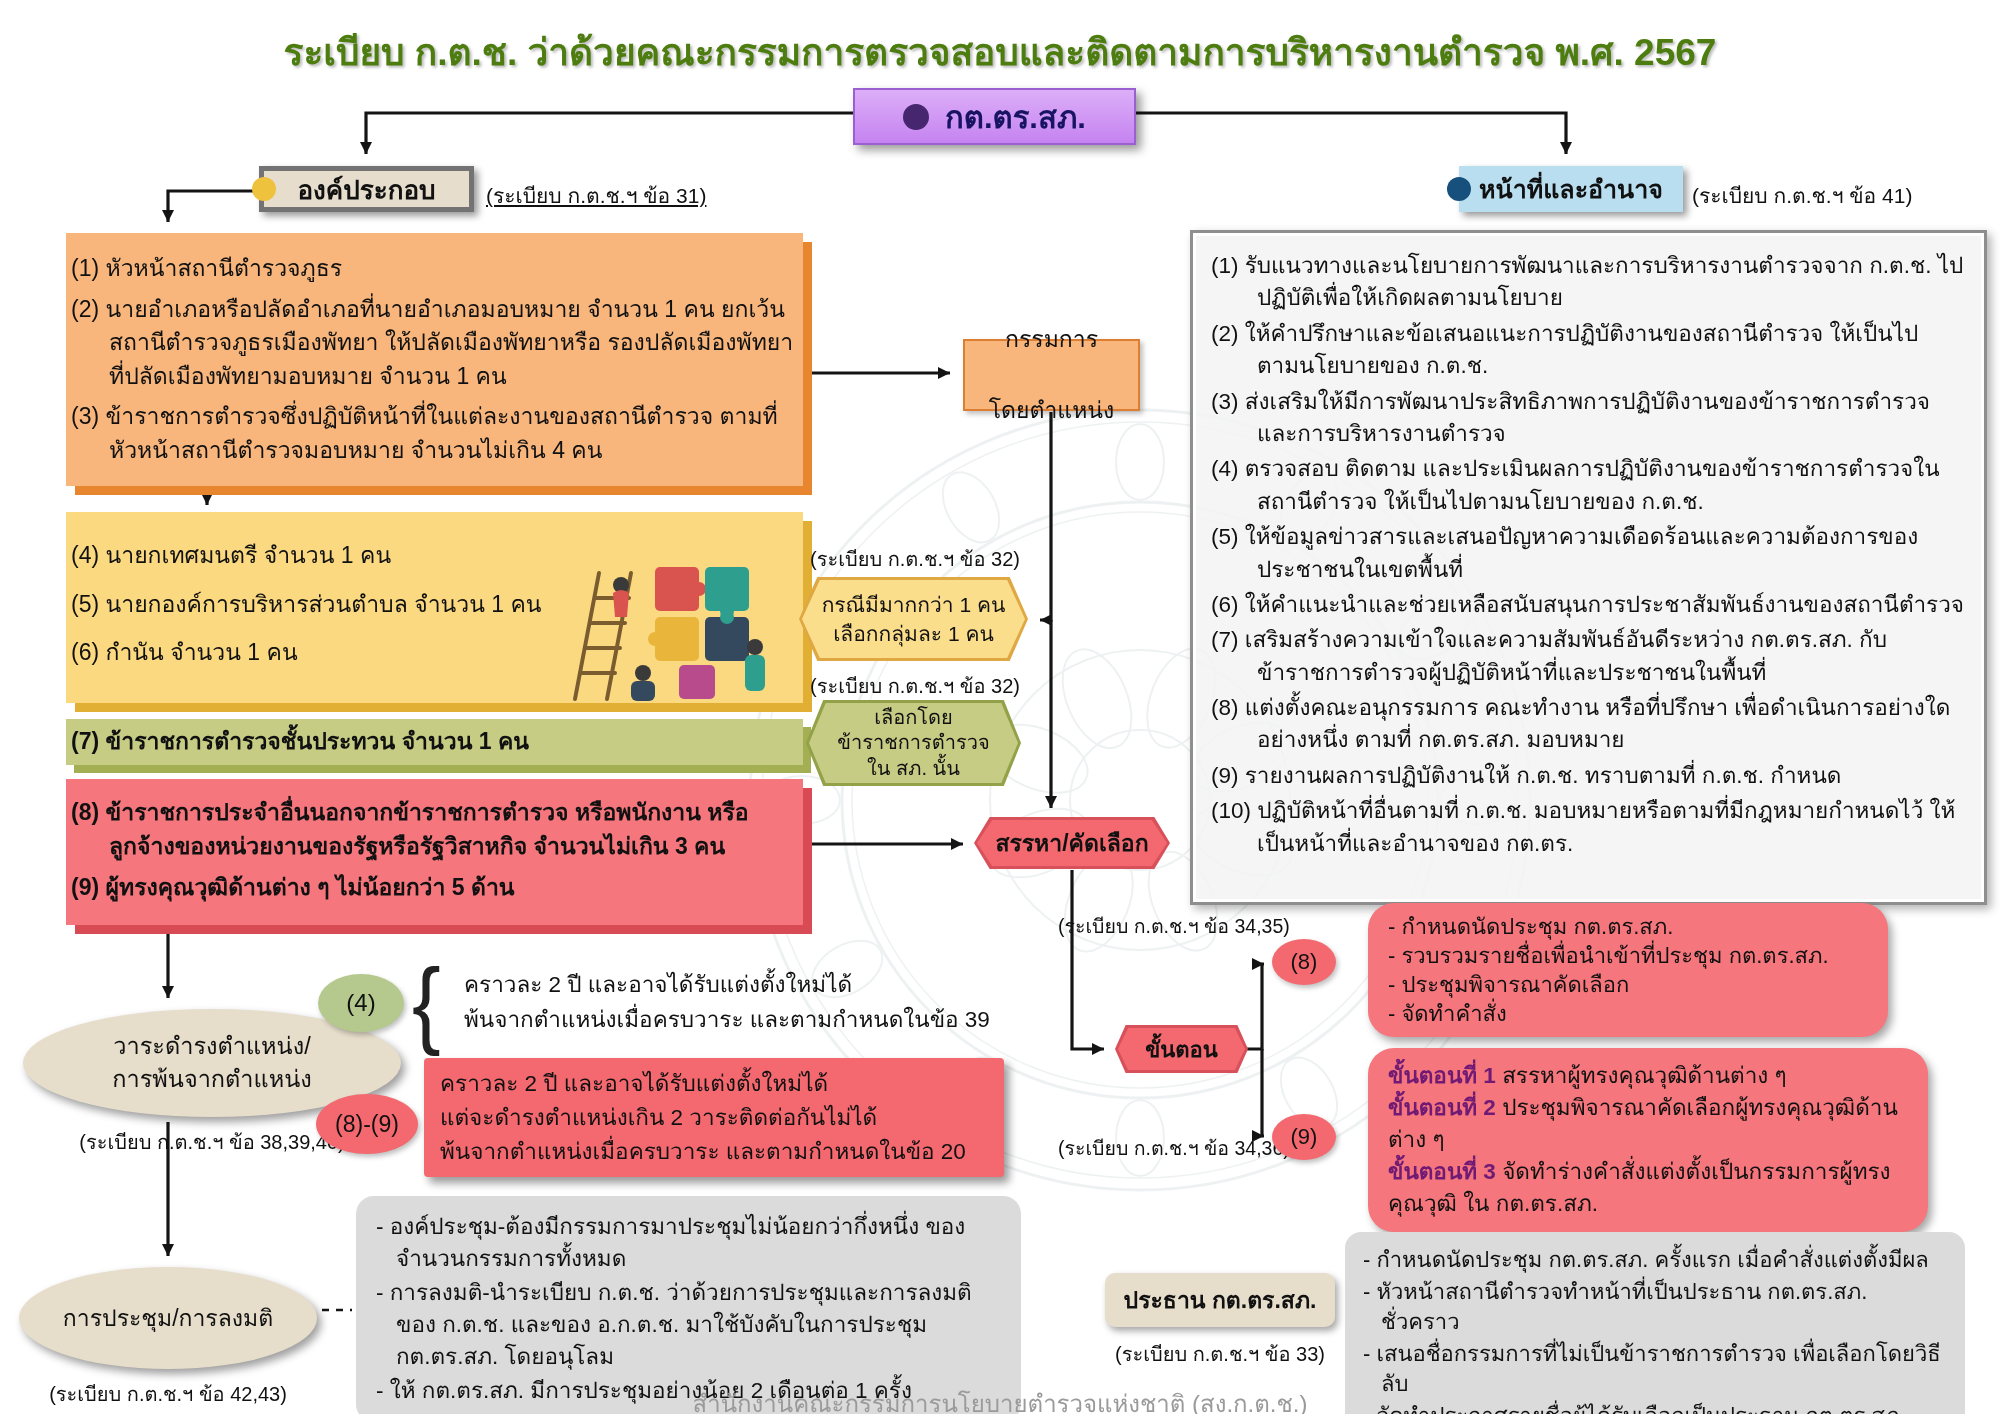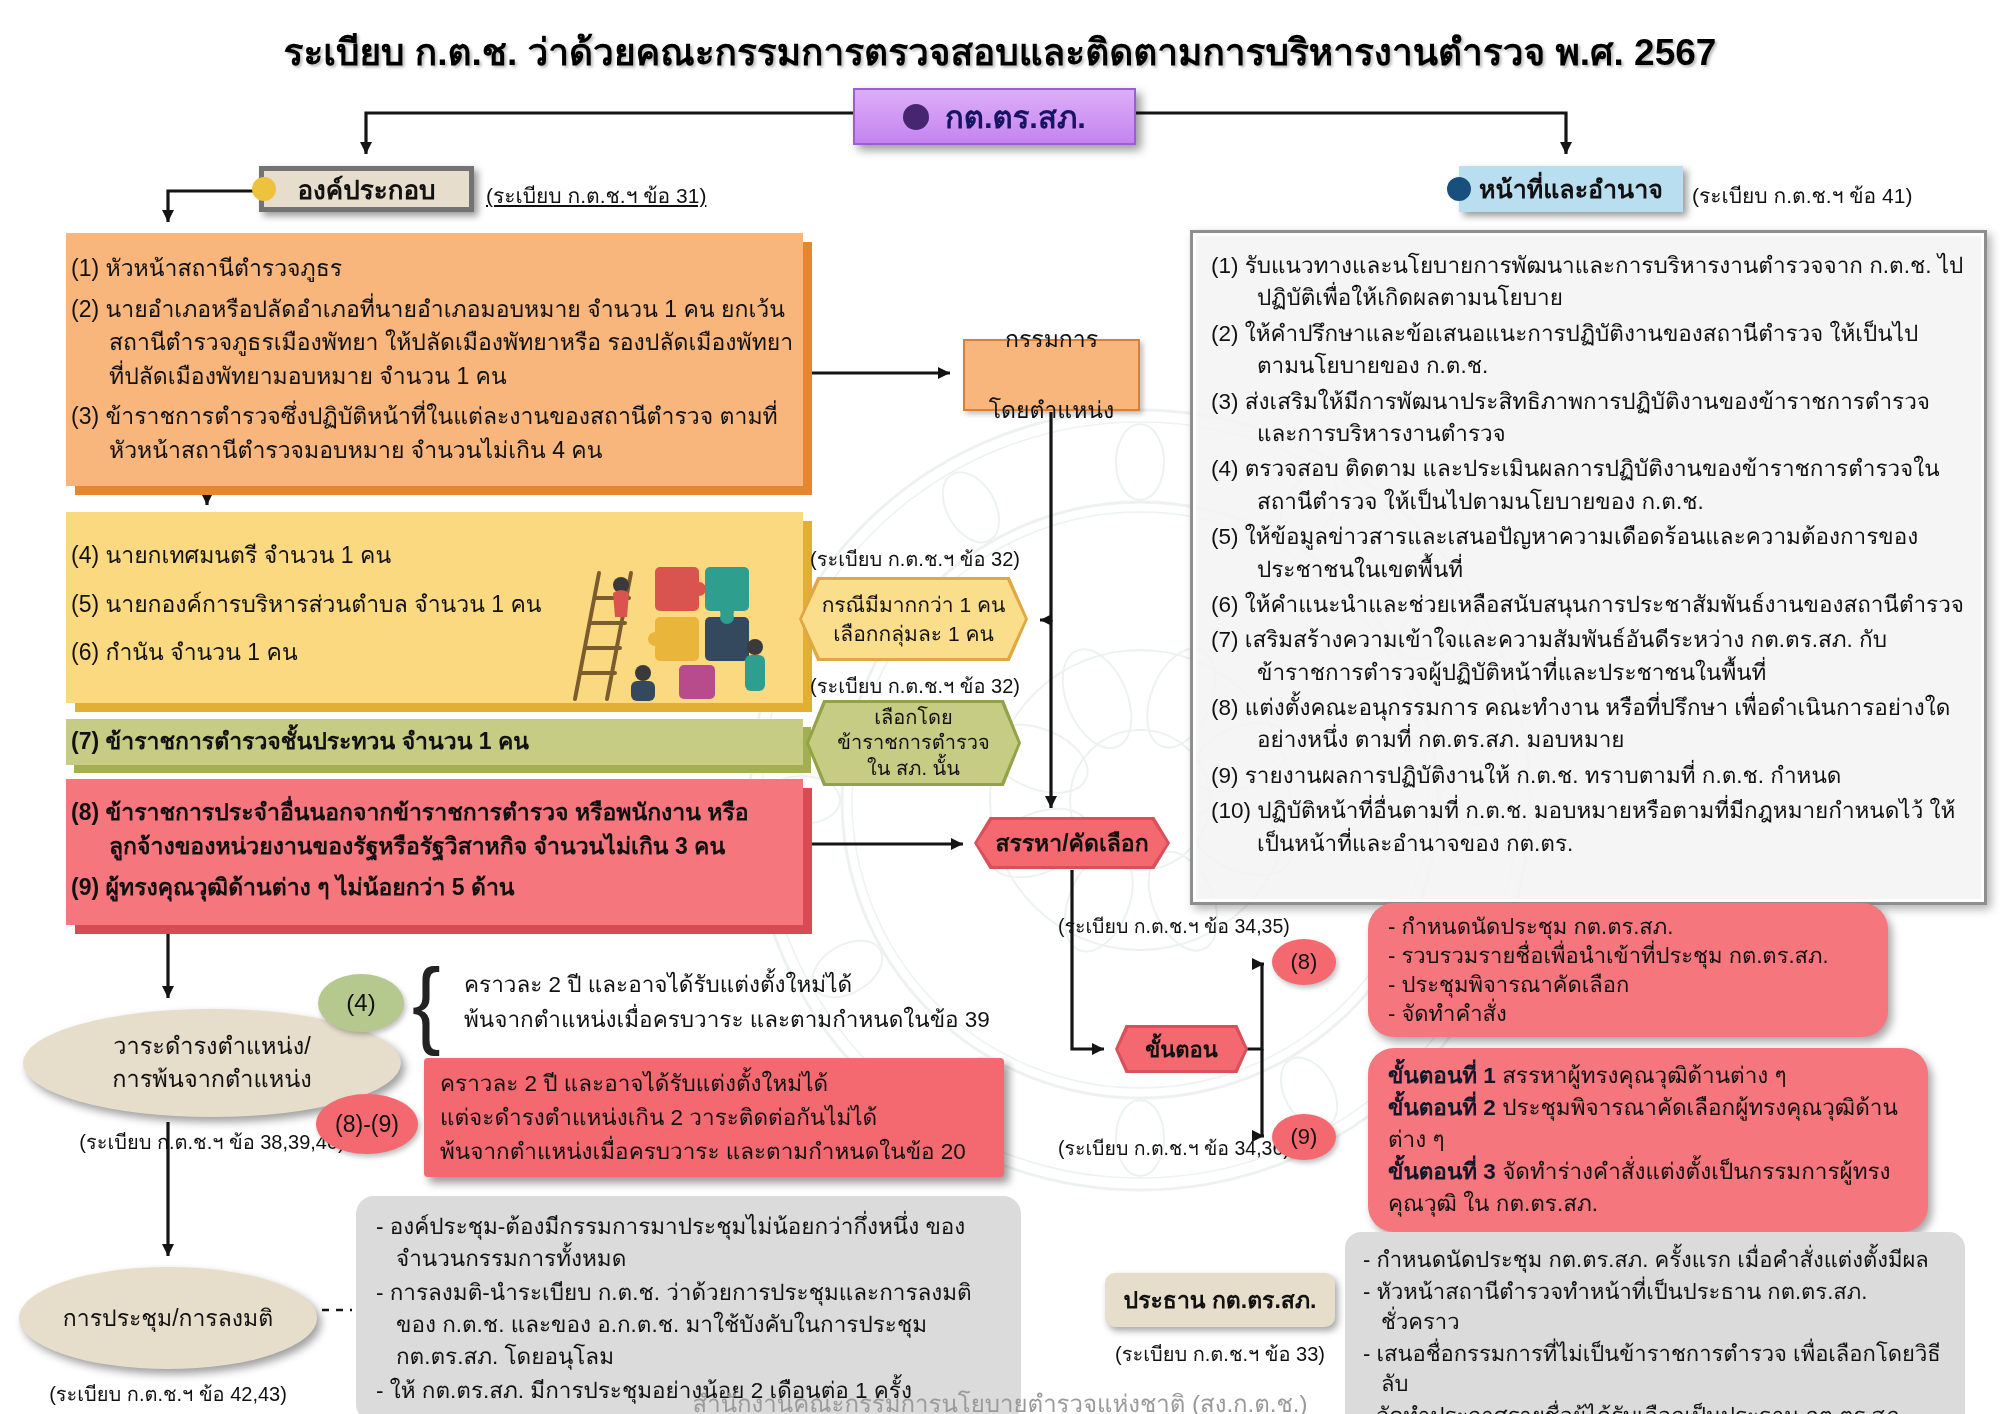--- a/index.html
+++ b/index.html
@@ -4,21 +4,21 @@
 <style>
   html,body{margin:0;padding:0;background:#ffffff;}
   body{width:2000px;height:1414px;position:relative;font-family:"Liberation Sans","DejaVu Sans",sans-serif;color:#111;}
   #canvas{position:relative;width:2000px;height:1414px;overflow:hidden;background:#fff;}
   .layer{position:absolute;left:0;top:0;width:2000px;height:1414px;}
   #watermark{z-index:0;}
   #connectors{z-index:1;}
   .node{position:absolute;z-index:2;box-sizing:border-box;}
 
   #title{position:absolute;z-index:2;left:0;top:22px;width:2000px;margin:0;text-align:center;
-         font-size:37px;font-weight:700;color:#000000;text-shadow:2px 2px 3px rgba(0,0,0,.28);}
+         font-size:37px;font-weight:700;color:#4d7c0f;text-shadow:2px 2px 3px rgba(0,0,0,.28);}
 
   #central{left:853px;top:88px;width:283px;height:57px;display:flex;align-items:center;justify-content:center;gap:16px;
            background:linear-gradient(180deg,#dcaef8 0%,#c583f0 100%);border:2px solid #9a5fd0;
            box-shadow:5px 5px 9px rgba(0,0,0,.4);font-size:31px;font-weight:700;color:#181463;}
   .cdot{width:26px;height:26px;border-radius:50%;background:#46266e;flex:0 0 auto;}
 
   .headbox{display:flex;align-items:center;justify-content:center;font-weight:700;box-shadow:4px 4px 7px rgba(0,0,0,.4);}
   #comp-head{left:259px;top:166px;width:215px;height:46px;background:#E6DDCC;border:5px solid #737373;font-size:26px;}
   #duty-head{left:1459px;top:166px;width:224px;height:46px;background:#B9DEF0;font-size:25px;}
   .hdot{position:absolute;left:-12px;top:50%;transform:translateY(-50%);width:24px;height:24px;border-radius:50%;}
@@ -83,21 +83,21 @@
   #ref3436{left:1058px;top:1133px;width:204px;text-align:center;font-size:19.5px;white-space:nowrap;}
   .pbadge{border-radius:50%;background:#F3696F;display:flex;align-items:center;justify-content:center;
           font-size:22px;box-shadow:2px 3px 5px rgba(0,0,0,.25);}
   #badge8{left:1272px;top:939px;width:64px;height:46px;}
   #badge9{left:1272px;top:1114px;width:64px;height:46px;}
   .rbox{background:#F5767C;border-radius:26px;box-shadow:4px 5px 9px rgba(0,0,0,.35);}
   #box8{left:1368px;top:903px;width:520px;min-height:116px;padding:9px 20px;}
   .b8item{font-size:22px;line-height:1.32;}
   #box9{left:1368px;top:1048px;width:560px;min-height:176px;padding:12px 20px;}
   .step{font-size:22.5px;line-height:1.42;word-break:break-word;}
-  .step .lead{color:#0f172a;font-weight:700;}
+  .step .lead{color:#701a75;font-weight:700;}
 
   #chairBox{left:1105px;top:1273px;width:230px;height:54px;background:#E6DDCB;border-radius:10px;
             box-shadow:3px 4px 7px rgba(0,0,0,.35);display:flex;align-items:center;justify-content:center;
             font-size:23px;font-weight:700;}
   #chairRef{left:1105px;top:1338px;width:230px;text-align:center;font-size:20px;white-space:nowrap;}
   #chairRules{left:1345px;top:1232px;width:620px;min-height:175px;background:#DBDBDB;border-radius:16px;padding:11px 18px;}
   .crule{font-size:22px;line-height:1.36;padding-left:18px;text-indent:-18px;margin:2px 0;word-break:break-word;}
 
   #footer{left:520px;top:1384px;width:960px;text-align:center;color:#9a9a9a;font-size:24px;}
 </style>

